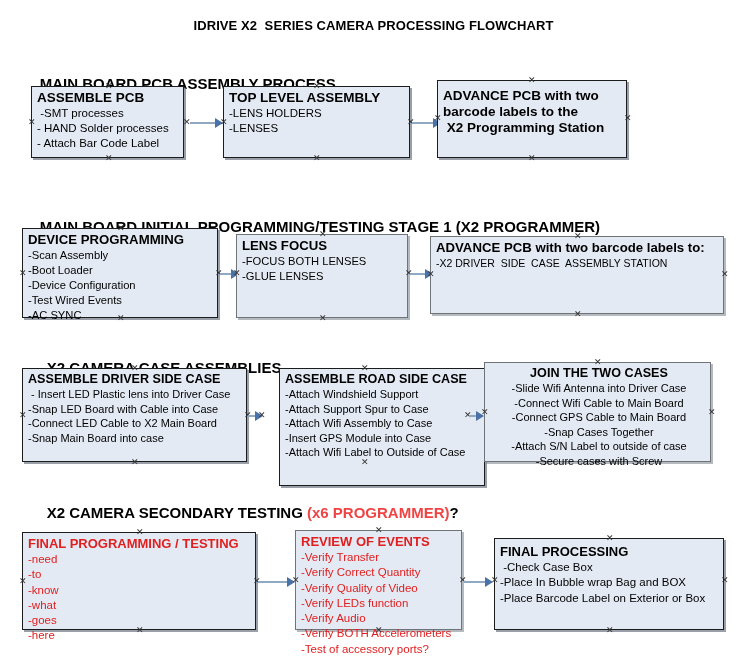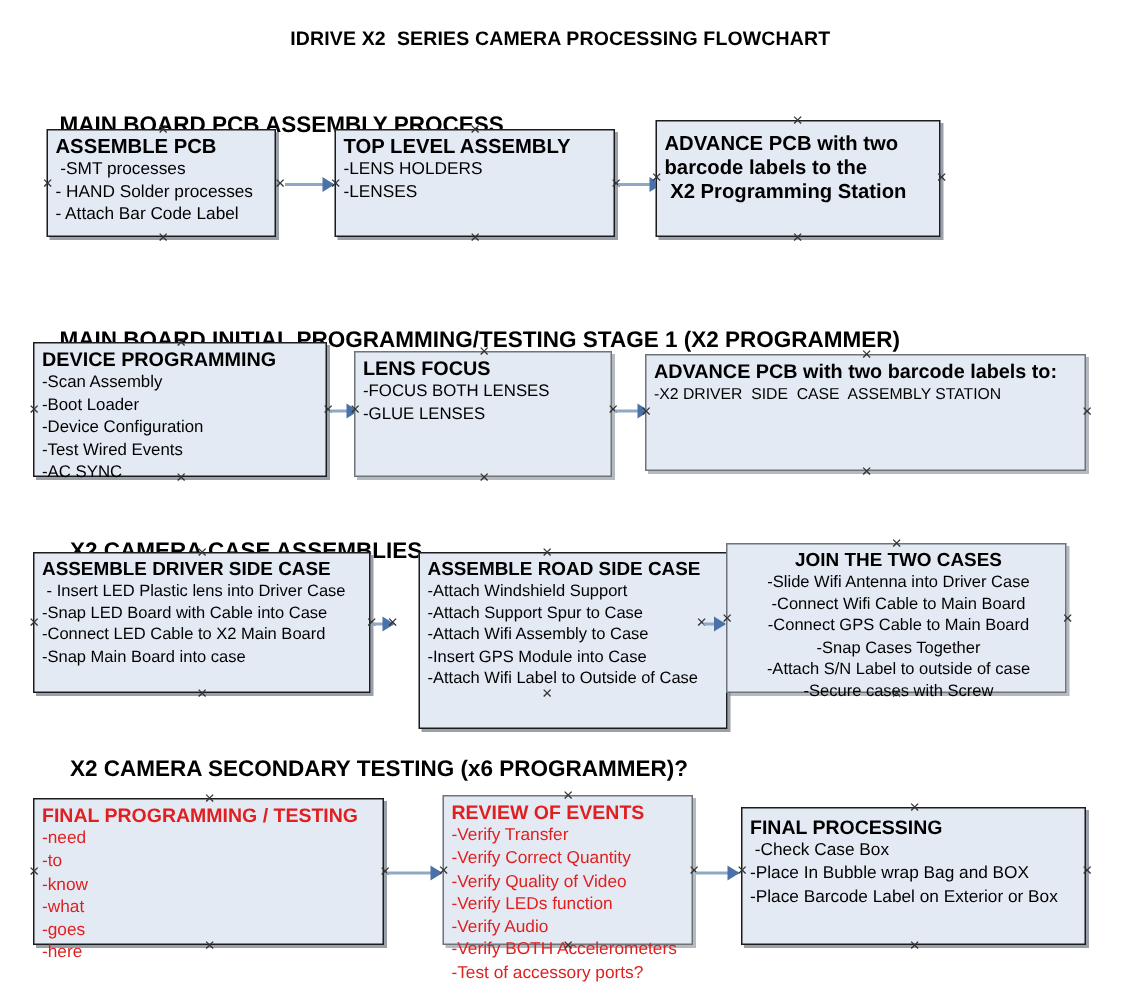--- a/index.html
+++ b/index.html
@@ -36,21 +36,21 @@
   }
   .section-title {
     position: absolute;
     font-size: 15px;
     font-weight: bold;
     color: #000000;
     white-space: pre;
     letter-spacing: 0px;
   }
   .section-title .red {
-    color: #000000;
+    color: #ef4444;
   }
 
   
   .fbox {
     position: absolute;
     box-sizing: border-box;
     background: #e4eaf4;
     border: 1px solid #1c1c1c;
     box-shadow: 2px 2px 0 0 rgba(120,128,140,0.75);
   }

